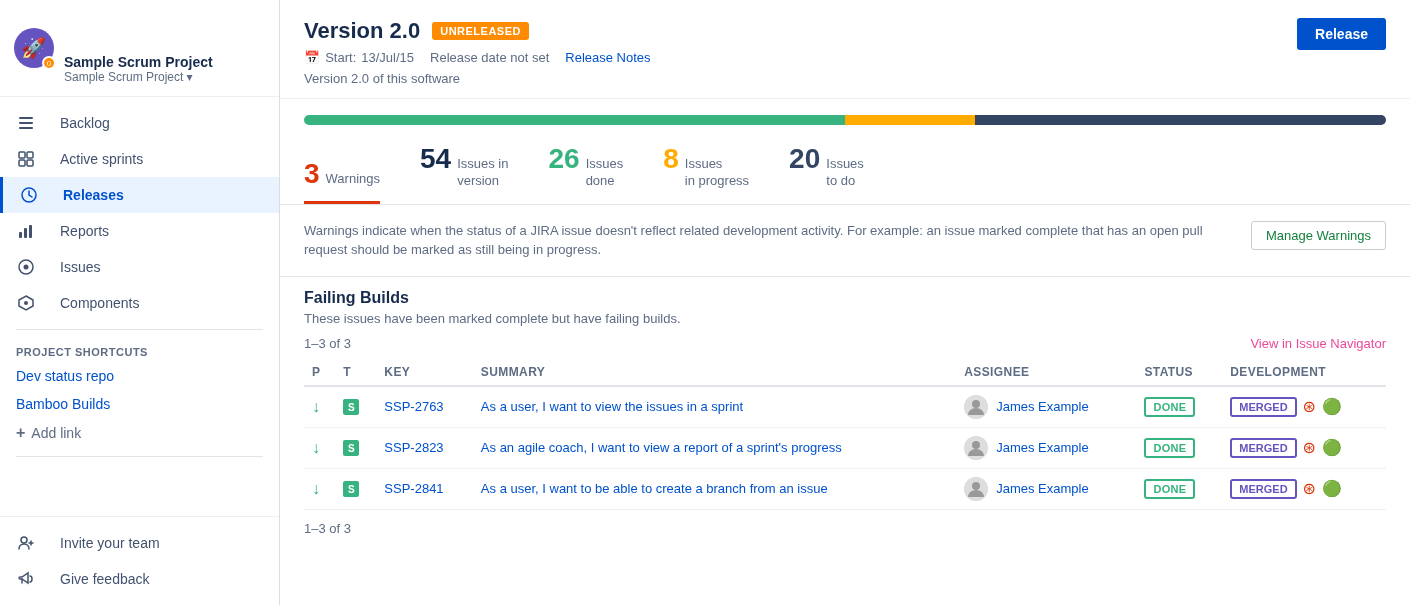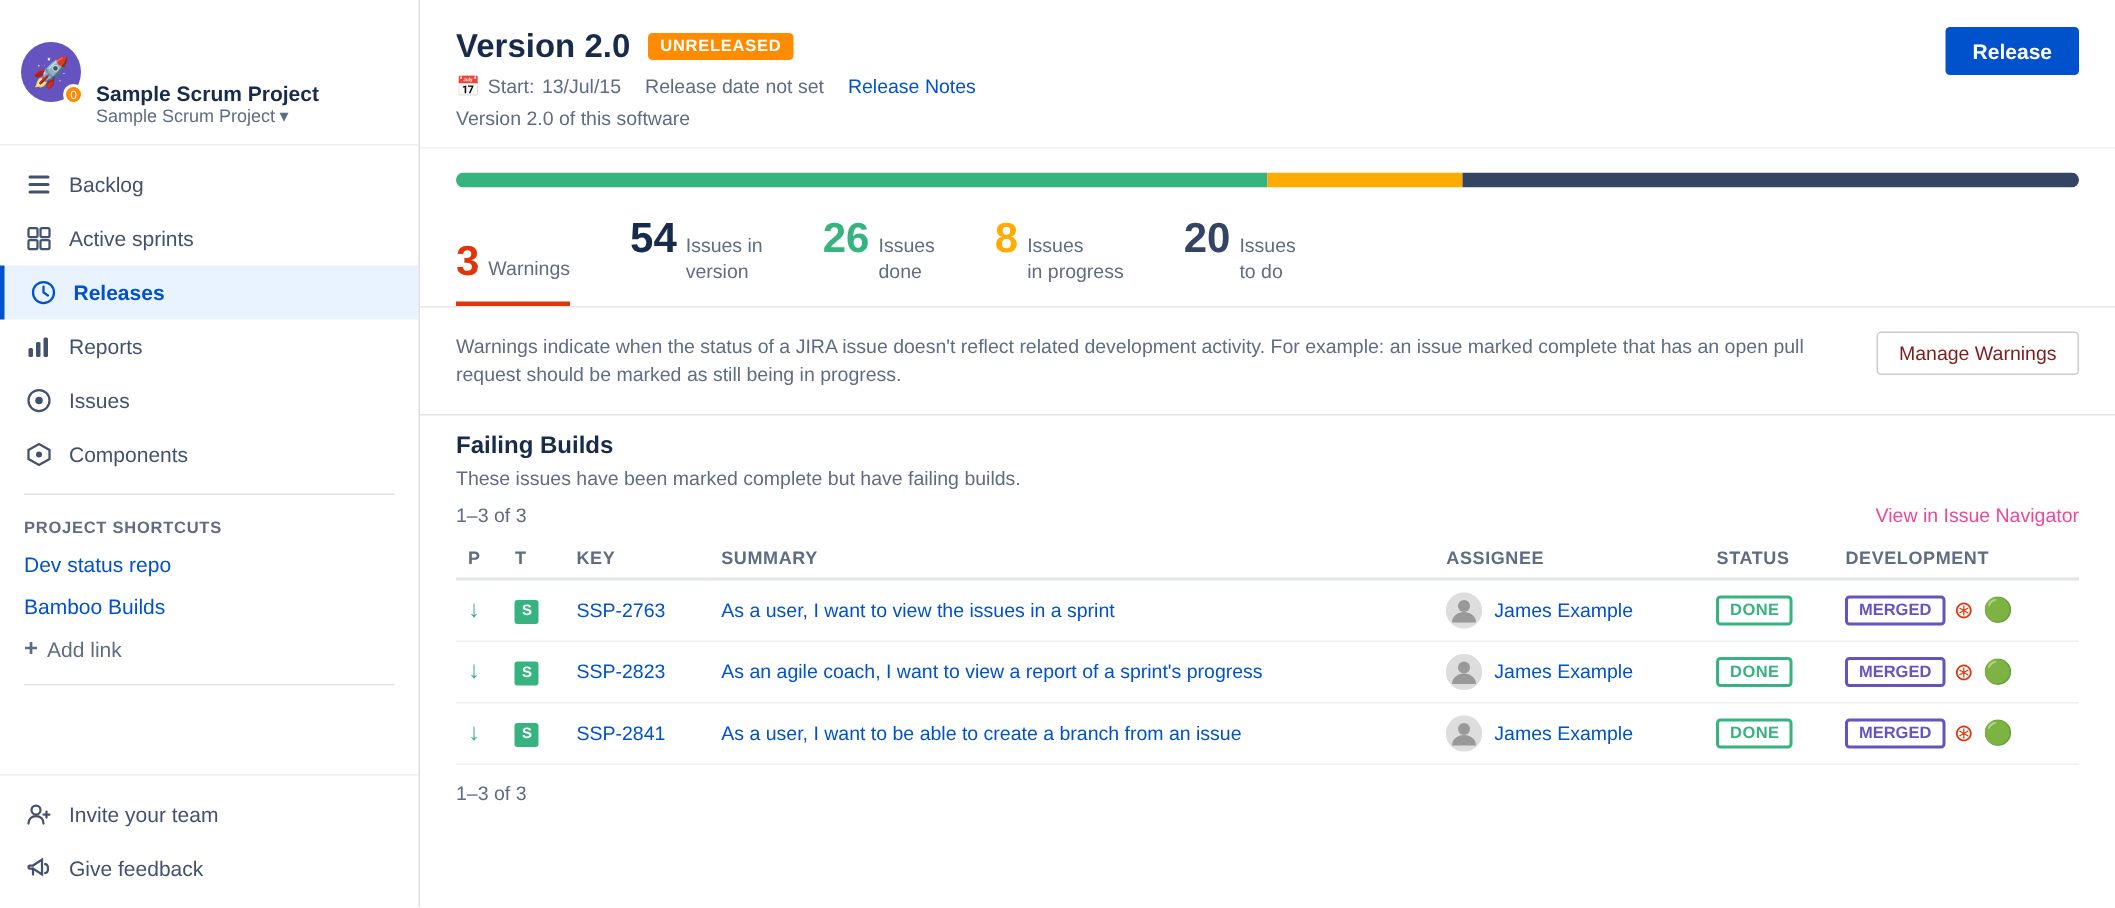--- a/index.html
+++ b/index.html
@@ -54,21 +54,21 @@
       justify-content: center;
     }
     .project-info { display: flex; flex-direction: column; margin-top: 42px; }
     .project-name { font-weight: 700; font-size: 14px; color: #172b4d; }
     .project-sub { font-size: 12px; color: #5e6c84; display: flex; align-items: center; gap: 3px; }
 
     .sidebar-nav { flex: 1; padding: 8px 0; }
     .nav-item {
       display: flex;
       align-items: center;
-      gap: 10px;
+      gap: 24px;
       padding: 8px 16px;
       cursor: pointer;
       color: #42526e;
       font-size: 14px;
       text-decoration: none;
     }
     .nav-item.active { background: #e9f2ff; color: #0052cc; font-weight: 700; border-left: 3px solid #0052cc; }
     .nav-icon { width: 20px; height: 20px; display: flex; align-items: center; justify-content: center; flex-shrink: 0; }
     .nav-divider { border: none; border-top: 1px solid #e1e4e8; margin: 8px 16px; }
 
@@ -204,21 +204,21 @@
     }
     .warnings-text { font-size: 13px; color: #5e6c84; max-width: 900px; line-height: 1.5; }
     .manage-warnings-btn {
       background: #fff;
       border: 1px solid #ccc;
       border-radius: 3px;
       padding: 6px 14px;
       font-size: 13px;
       cursor: pointer;
       white-space: nowrap;
-      color: #7f1d1d;
+      color: #15803d;
     }
 
     
     .failing-builds-section { padding: 12px 24px; }
     .section-title { font-size: 16px; font-weight: 700; color: #172b4d; margin-bottom: 4px; }
     .section-subtitle { font-size: 13px; color: #5e6c84; margin-bottom: 10px; }
     .pagination-row {
       display: flex;
       align-items: center;
       justify-content: space-between;

